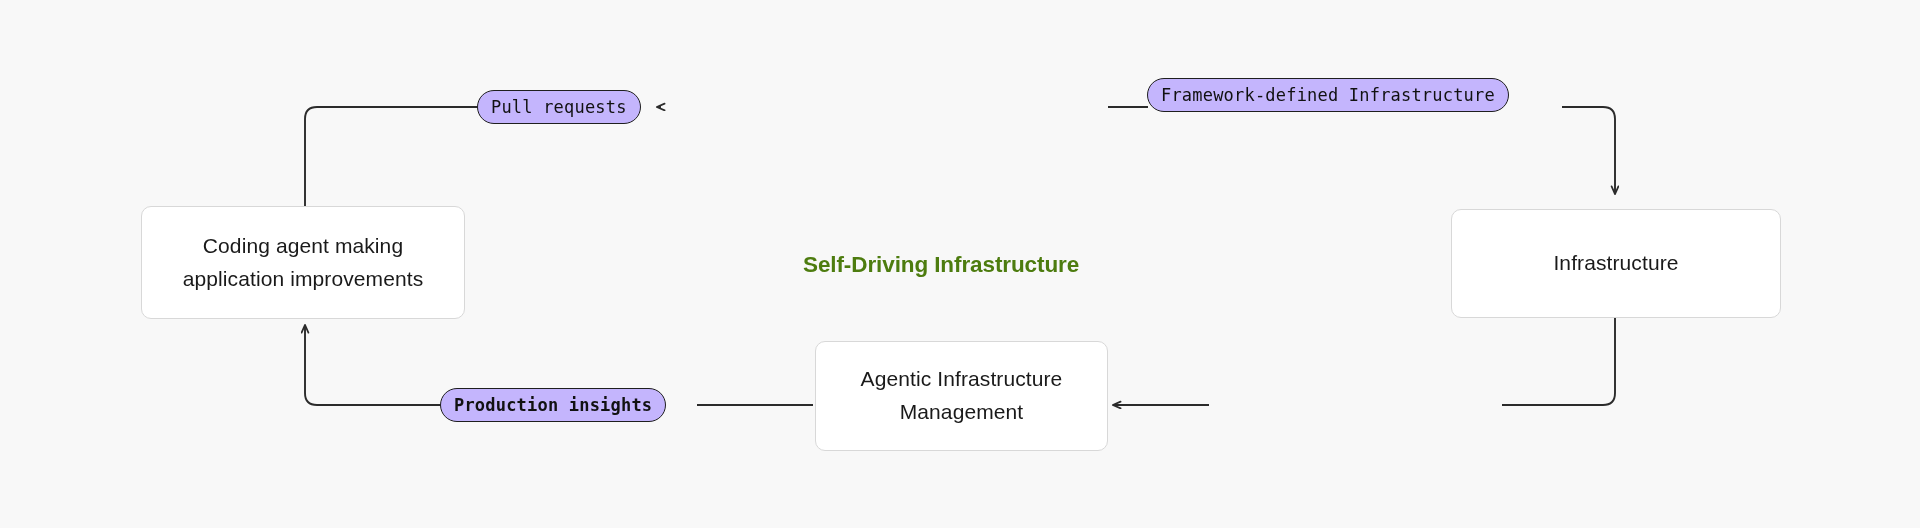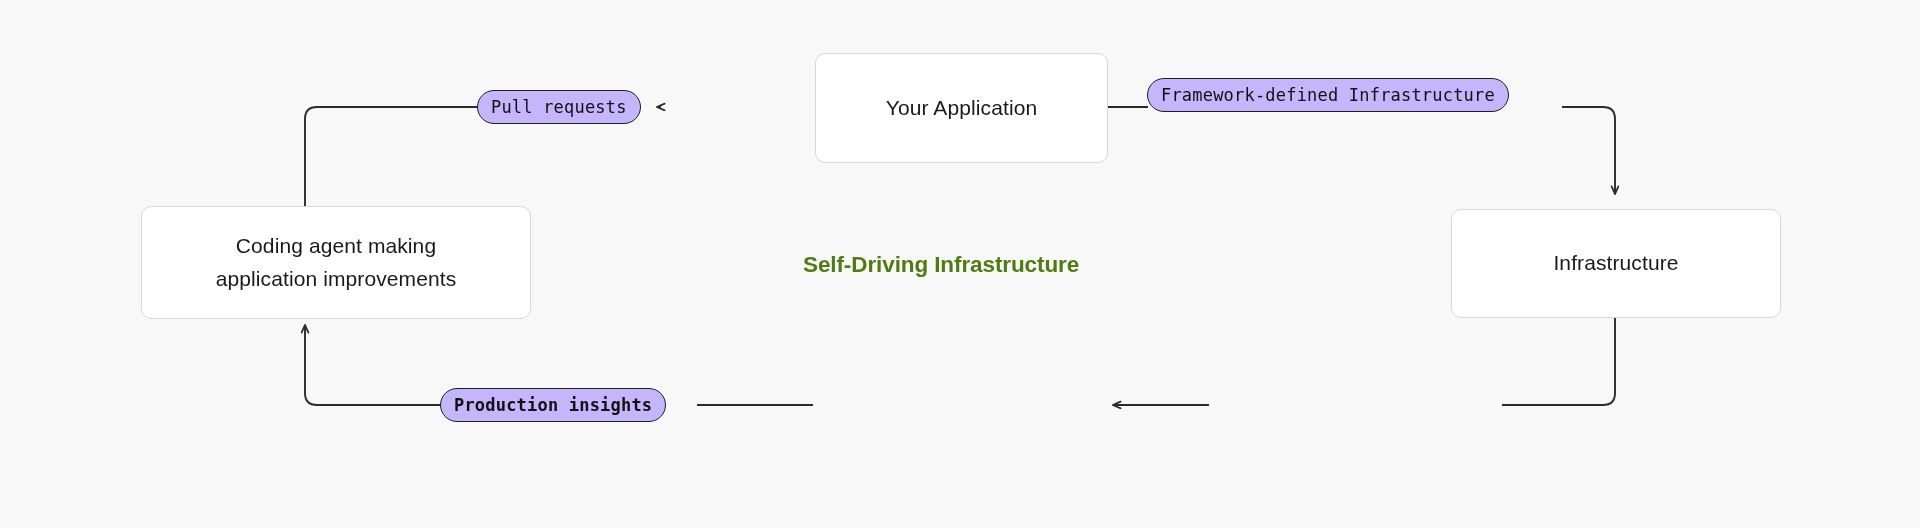--- a/index.html
+++ b/index.html
@@ -91,33 +91,34 @@
 
     <path d="M1615,318 L1615,393 Q1615,405 1603,405 L1502,405" fill="none" stroke="#2b2b2b" stroke-width="1.9"></path>
 
     <path d="M1209,405 L1113,405" fill="none" stroke="#2b2b2b" stroke-width="1.9" marker-end="url(#arrow)"></path>
 
     <path d="M813,405 L697,405" fill="none" stroke="#2b2b2b" stroke-width="1.9"></path>
 
     <path d="M441,405 L317,405 Q305,405 305,393 L305,325" fill="none" stroke="#2b2b2b" stroke-width="1.9" marker-end="url(#arrow)"></path>
   </svg>
 
-  <div class="node" id="node-coding-agent" style="left:141px; top:206px; width:390px; height:113px;">
+  <div class="node" id="node-coding-agent" style="left:141px; top:206px; width:324px; height:113px;">
     <span class="node-text">Coding agent making
 application improvements</span>
   </div>
 
-  <div class="node" id="node-your-application" style="left:815px; top:53px; width:293px; height:110px;">
-    <span class="node-text">Your Application</span>
-  </div>
 
   <div class="node" id="node-infrastructure" style="left:1451px; top:209px; width:330px; height:109px;justify-content:center;">
     <span class="node-text">Infrastructure</span>
   </div>
 
+  <div class="node" id="node-agentic-management" style="left:815px; top:341px; width:293px; height:110px;">
+    <span class="node-text">Agentic Infrastructure
+Management</span>
+  </div>
 
   <div class="edge-label" id="label-pull-requests" style="left:477px; top:90px;">
     <span>Pull requests</span>
   </div>
 
   <div class="edge-label" id="label-framework" style="left:1147px; top:78px;">
     <span>Framework-defined Infrastructure</span>
   </div>
 
 

